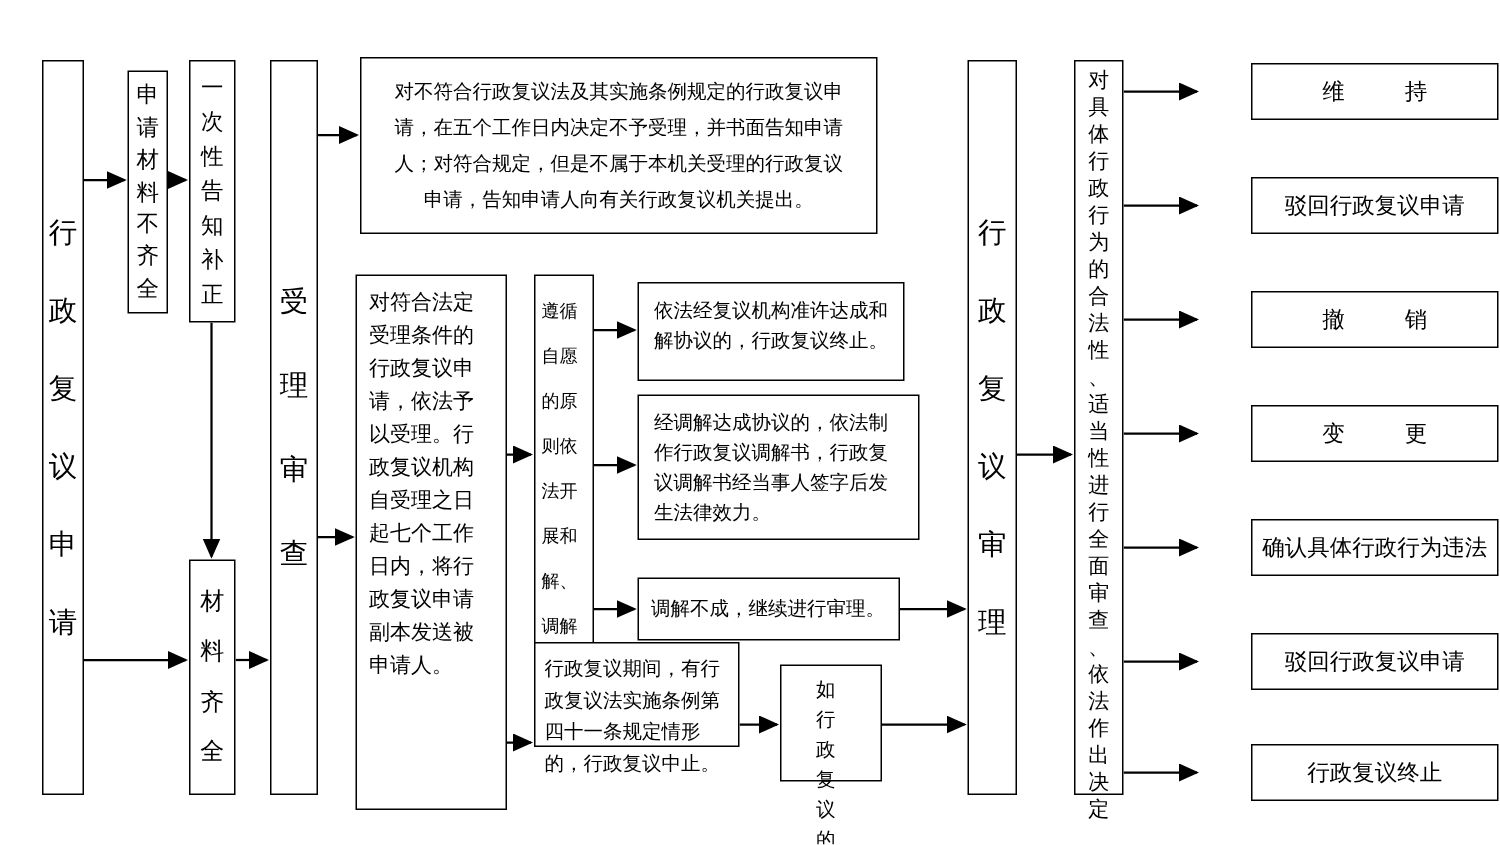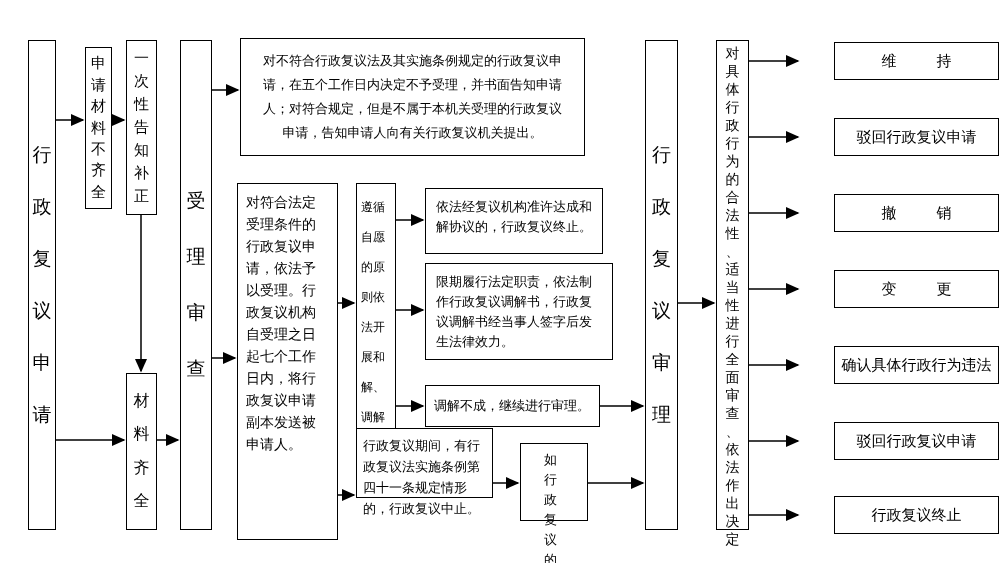--- a/index.html
+++ b/index.html
@@ -135,21 +135,21 @@
     </div>
 
   <div class="box note note-lg" style="left:240px;top:38px;width:345px;height:118px">对不符合行政复议法及其实施条例规定的行政复议申请，在五个工作日内决定不予受理，并书面告知申请人；对符合规定，但是不属于本机关受理的行政复议申请，告知申请人向有关行政复议机关提出。</div>
 
   <div class="box note-col" style="left:237px;top:183px;width:101px;height:357px">对符合法定受理条件的行政复议申请，依法予以受理。行政复议机构自受理之日起七个工作日内，将行政复议申请副本发送被申请人。</div>
 
   <div class="box note-principle" style="left:356px;top:183px;width:40px;height:262px">遵循自愿的原则依法开展和解、调解</div>
 
   <div class="box note-sm" style="left:425px;top:188px;width:178px;height:66px">依法经复议机构准许达成和解协议的，行政复议终止。</div>
 
-  <div class="box note-doc" style="left:425px;top:263px;width:188px;height:97px">限期履行法定职责，依法制作行政复议调解书，行政复议调解书经当事人签字后发生法律效力。</div>
+  <div class="box note-doc" style="left:425px;top:263px;width:188px;height:97px">经调解达成协议的，依法制作行政复议调解书，行政复议调解书经当事人签字后发生法律效力。</div>
 
   <div class="box note-line" style="left:425px;top:385px;width:175px;height:42px">调解不成，继续进行审理。</div>
 
   <div class="box note-susp" style="left:356px;top:428px;width:137px;height:70px">行政复议期间，有行政复议法实施条例第四十一条规定情形的，行政复议中止。</div>
 
   <div class="box note-resume" style="left:520px;top:443px;width:68px;height:78px">如行政复议的原因消除。</div>
 
   <div class="box vbox v-center gap-wide f19" style="left:645px;top:40px;width:33px;height:490px">
       <span>行</span>
       <span>政</span>

